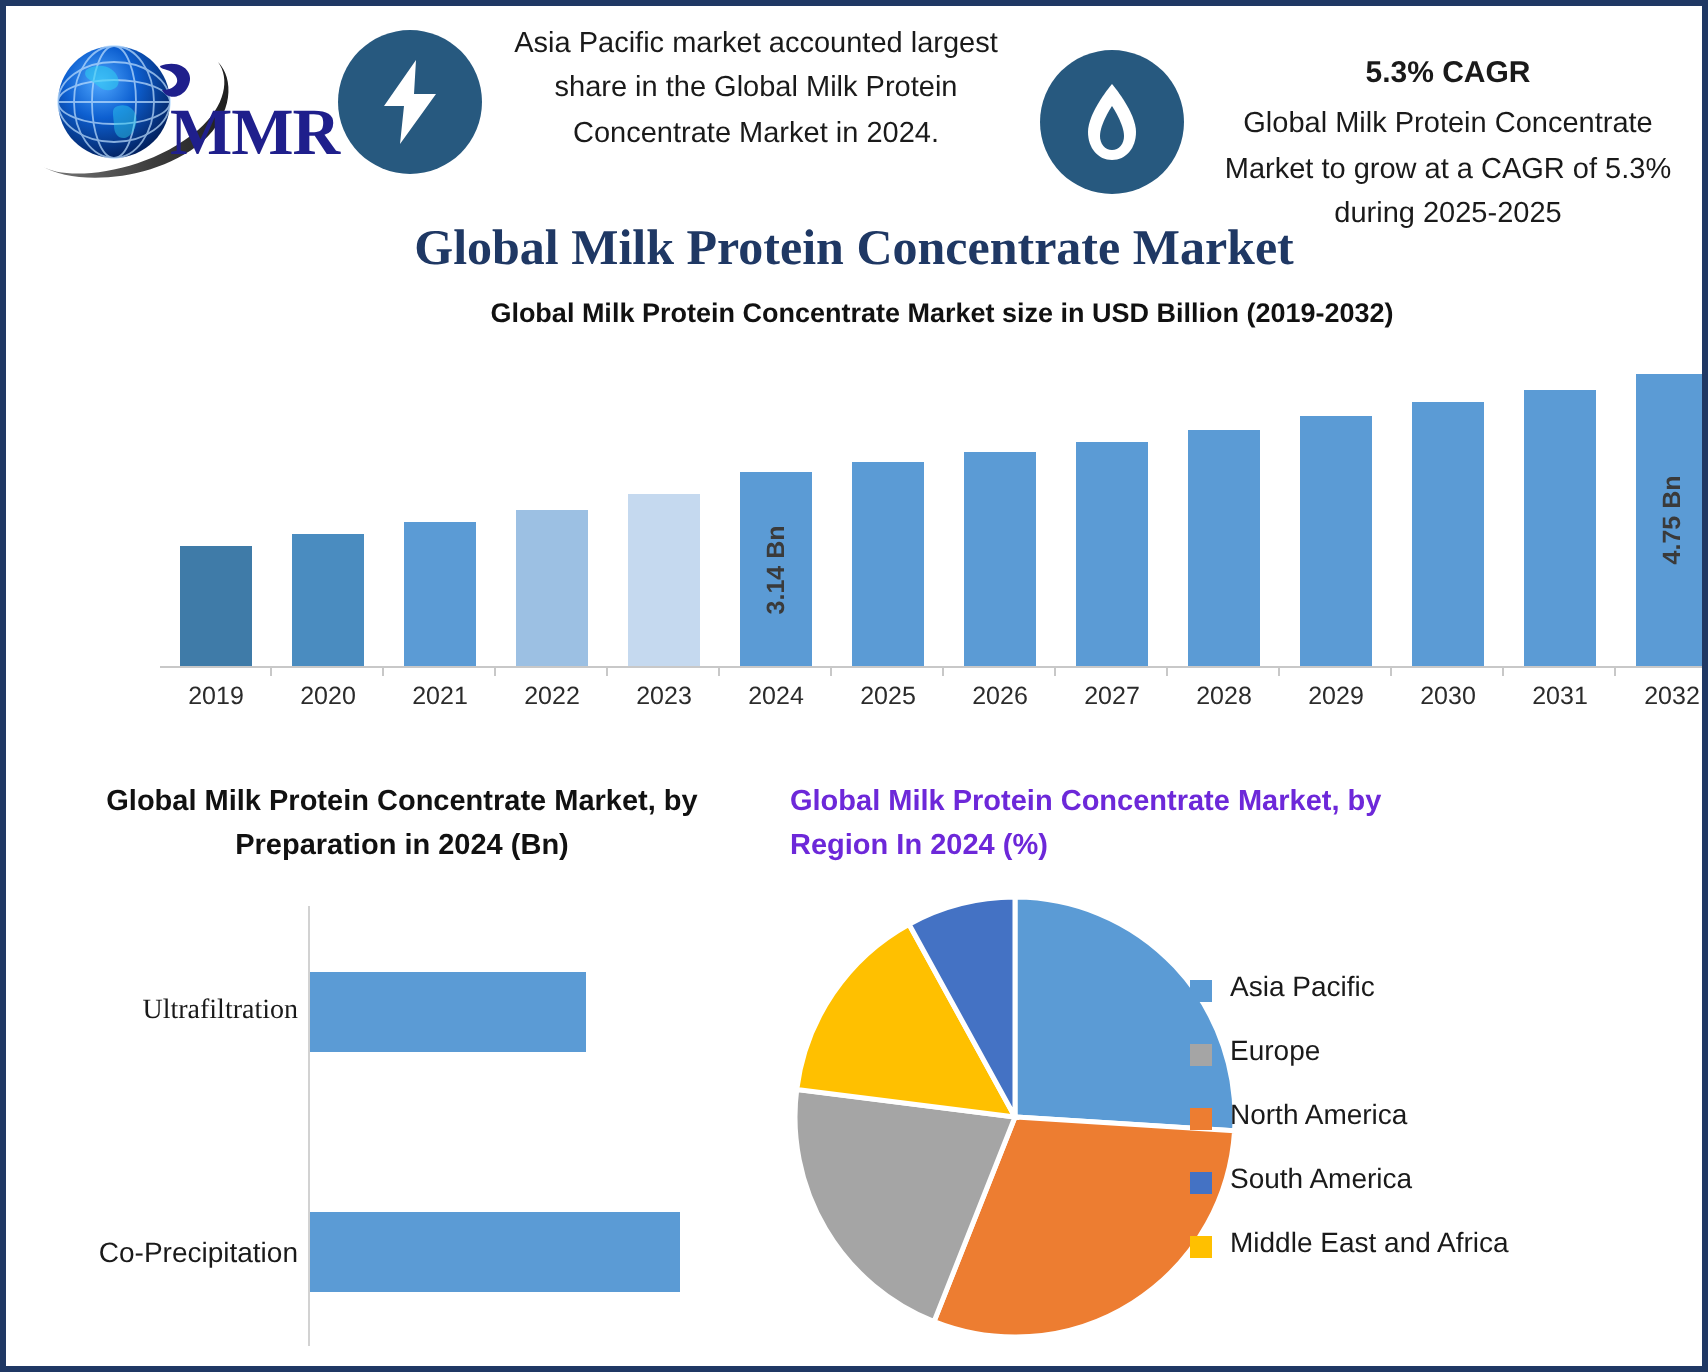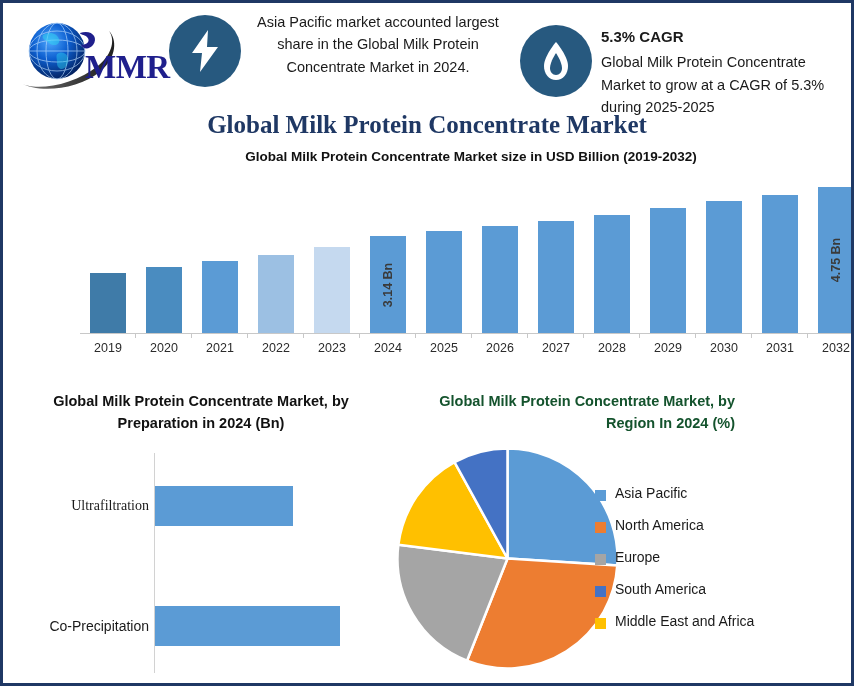--- a/index.html
+++ b/index.html
@@ -35,21 +35,21 @@
   }
   .badge-bolt { left: 166px; top: 12px; width: 72px; height: 72px; }
   .badge-flame { left: 517px; top: 22px; width: 72px; height: 72px; }
 
   .stat-block-left {
     position: absolute; left: 250px; top: 8px; width: 250px;
     text-align: center; font-size: 14.5px; color: #1a1a1a; line-height: 1.55;
   }
   .stat-block-right {
     position: absolute; left: 598px; top: 22px; width: 246px;
-    text-align: left; font-size: 14.5px; color: #1a1a1a; line-height: 1.55;
+    text-align: center; font-size: 14.5px; color: #1a1a1a; line-height: 1.55;
   }
   .stat-headline { font-weight: bold; font-size: 15px; margin-bottom: 3px; }
 
   .main-title {
     position: absolute; left: 0; top: 108px; width: 848px;
     text-align: center;
     font-family: "Liberation Serif", serif;
     font-size: 25px; font-weight: bold; color: #1f3864;
   }
 
@@ -107,22 +107,22 @@
     font-size: 14px; color: #1a1a1a;
   }
   .prep-bar {
     position: absolute; left: 144px; top: 50%; transform: translateY(-50%);
     height: 40px; background: #5b9bd5;
   }
 
   
   .piechart { position: absolute; left: 392px; top: 388px; width: 456px; height: 292px; }
   .pie-title {
-    position: absolute; top: 0; left: 0; width: 340px; text-align: right;
-    font-size: 14.5px; font-weight: bold; color: #14532d; line-height: 1.5;
+    position: absolute; top: 0; left: 0; width: 340px; text-align: left;
+    font-size: 14.5px; font-weight: bold; color: #6d28d9; line-height: 1.5;
   }
   .pie-svg { position: absolute; left: 0px; top: 55px; }
   .pie-legend { position: absolute; left: 200px; top: 78px; width: 250px; }
   .legend-item { display: flex; align-items: flex-end; height: 32px; }
   .legend-swatch { width: 11px; height: 11px; margin-right: 9px; flex: 0 0 auto; }
   .legend-label { font-size: 14px; color: #1a1a1a; white-space: nowrap; }
 </style>
 </head>
 <body>
 
@@ -297,28 +297,28 @@
         <path d="M 112.5 112.5 L 72.0062992046854 214.77541344770765 A 110 110 0 0 1 3.3673828554074277 98.71334430792658 Z" fill="#a5a5a5" stroke="#ffffff" stroke-width="2.5"></path>
         <path d="M 112.5 112.5 L 3.3673828554074277 98.71334430792658 A 110 110 0 0 1 59.50709584881123 16.106265195175055 Z" fill="#ffc000" stroke="#ffffff" stroke-width="2.5"></path>
         <path d="M 112.5 112.5 L 59.50709584881123 16.106265195175055 A 110 110 0 0 1 112.49999999999999 2.5 Z" fill="#4472c4" stroke="#ffffff" stroke-width="2.5"></path>
       </svg>
     <div class="pie-legend" id="pie-legend">
         <div class="legend-item">
           <span class="legend-swatch" style="background: rgb(91, 155, 213);"></span>
           <span class="legend-label">Asia Pacific</span>
         </div>
         <div class="legend-item">
+          <span class="legend-swatch" style="background: rgb(165, 165, 165);"></span>
+          <span class="legend-label">Europe</span>
+        </div>
+        <div class="legend-item">
           <span class="legend-swatch" style="background: rgb(237, 125, 49);"></span>
           <span class="legend-label">North America</span>
         </div>
         <div class="legend-item">
-          <span class="legend-swatch" style="background: rgb(165, 165, 165);"></span>
-          <span class="legend-label">Europe</span>
-        </div>
-        <div class="legend-item">
           <span class="legend-swatch" style="background: rgb(68, 114, 196);"></span>
           <span class="legend-label">South America</span>
         </div>
         <div class="legend-item">
           <span class="legend-swatch" style="background: rgb(255, 192, 0);"></span>
           <span class="legend-label">Middle East and Africa</span>
         </div>
       </div>
   </div>
 

